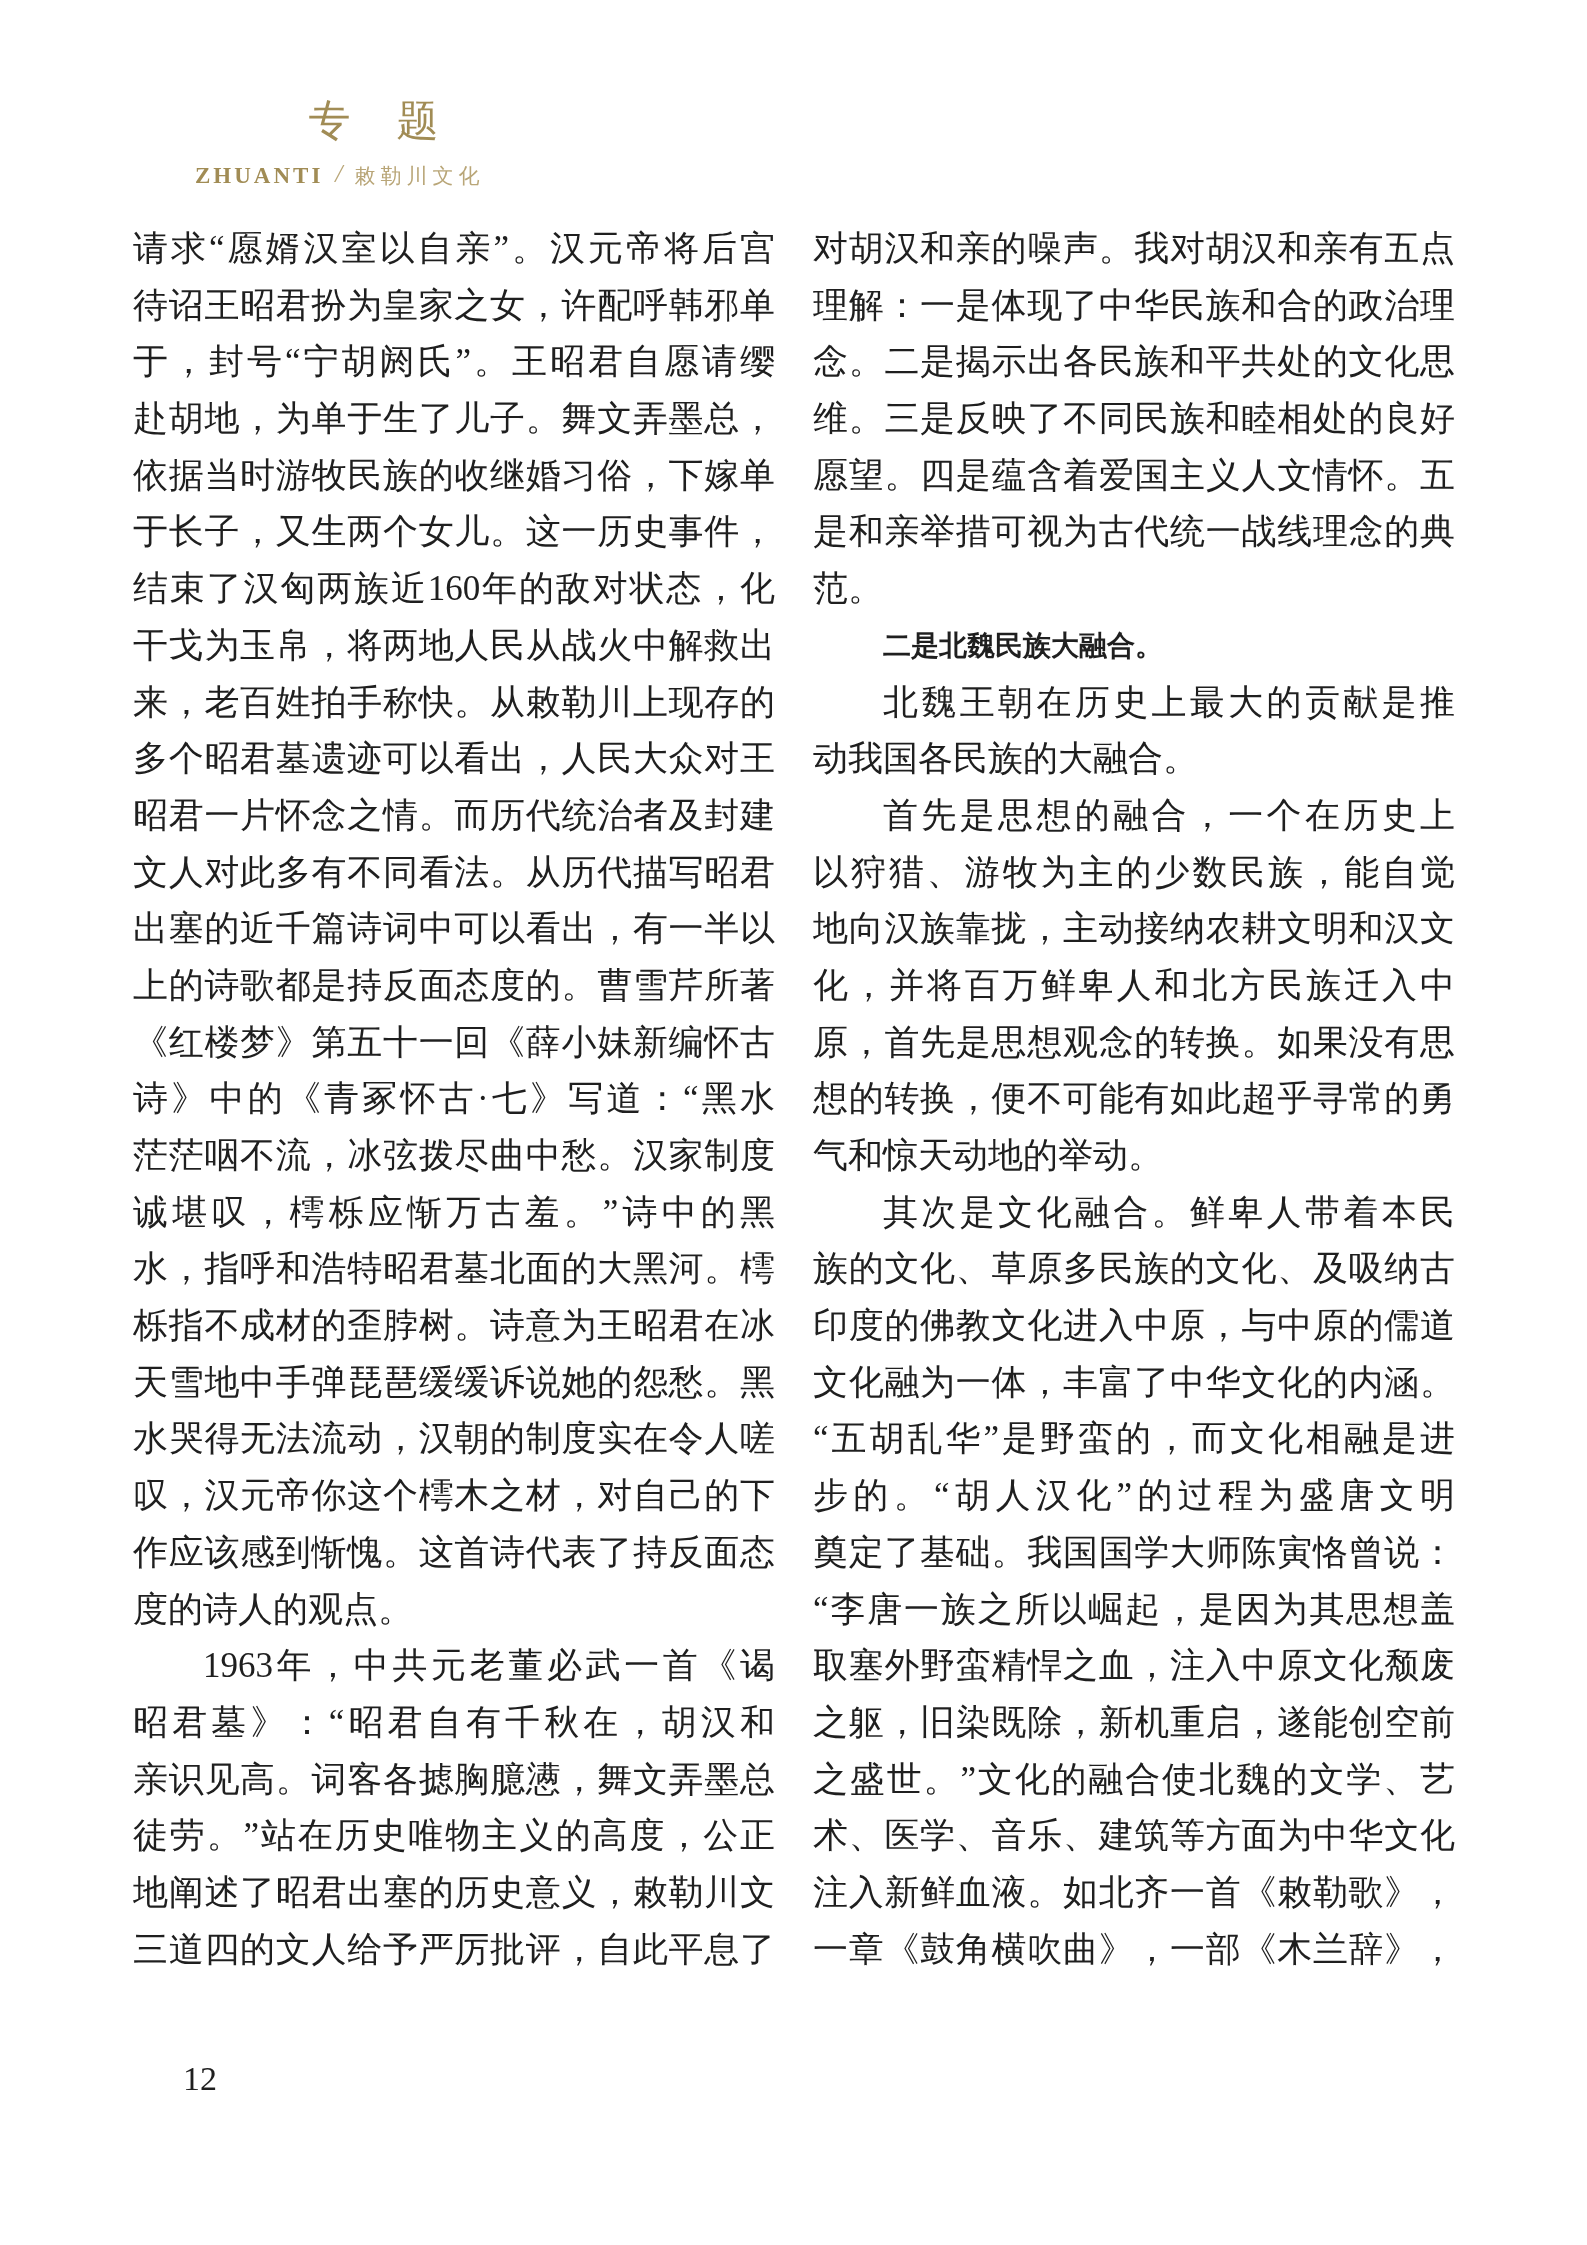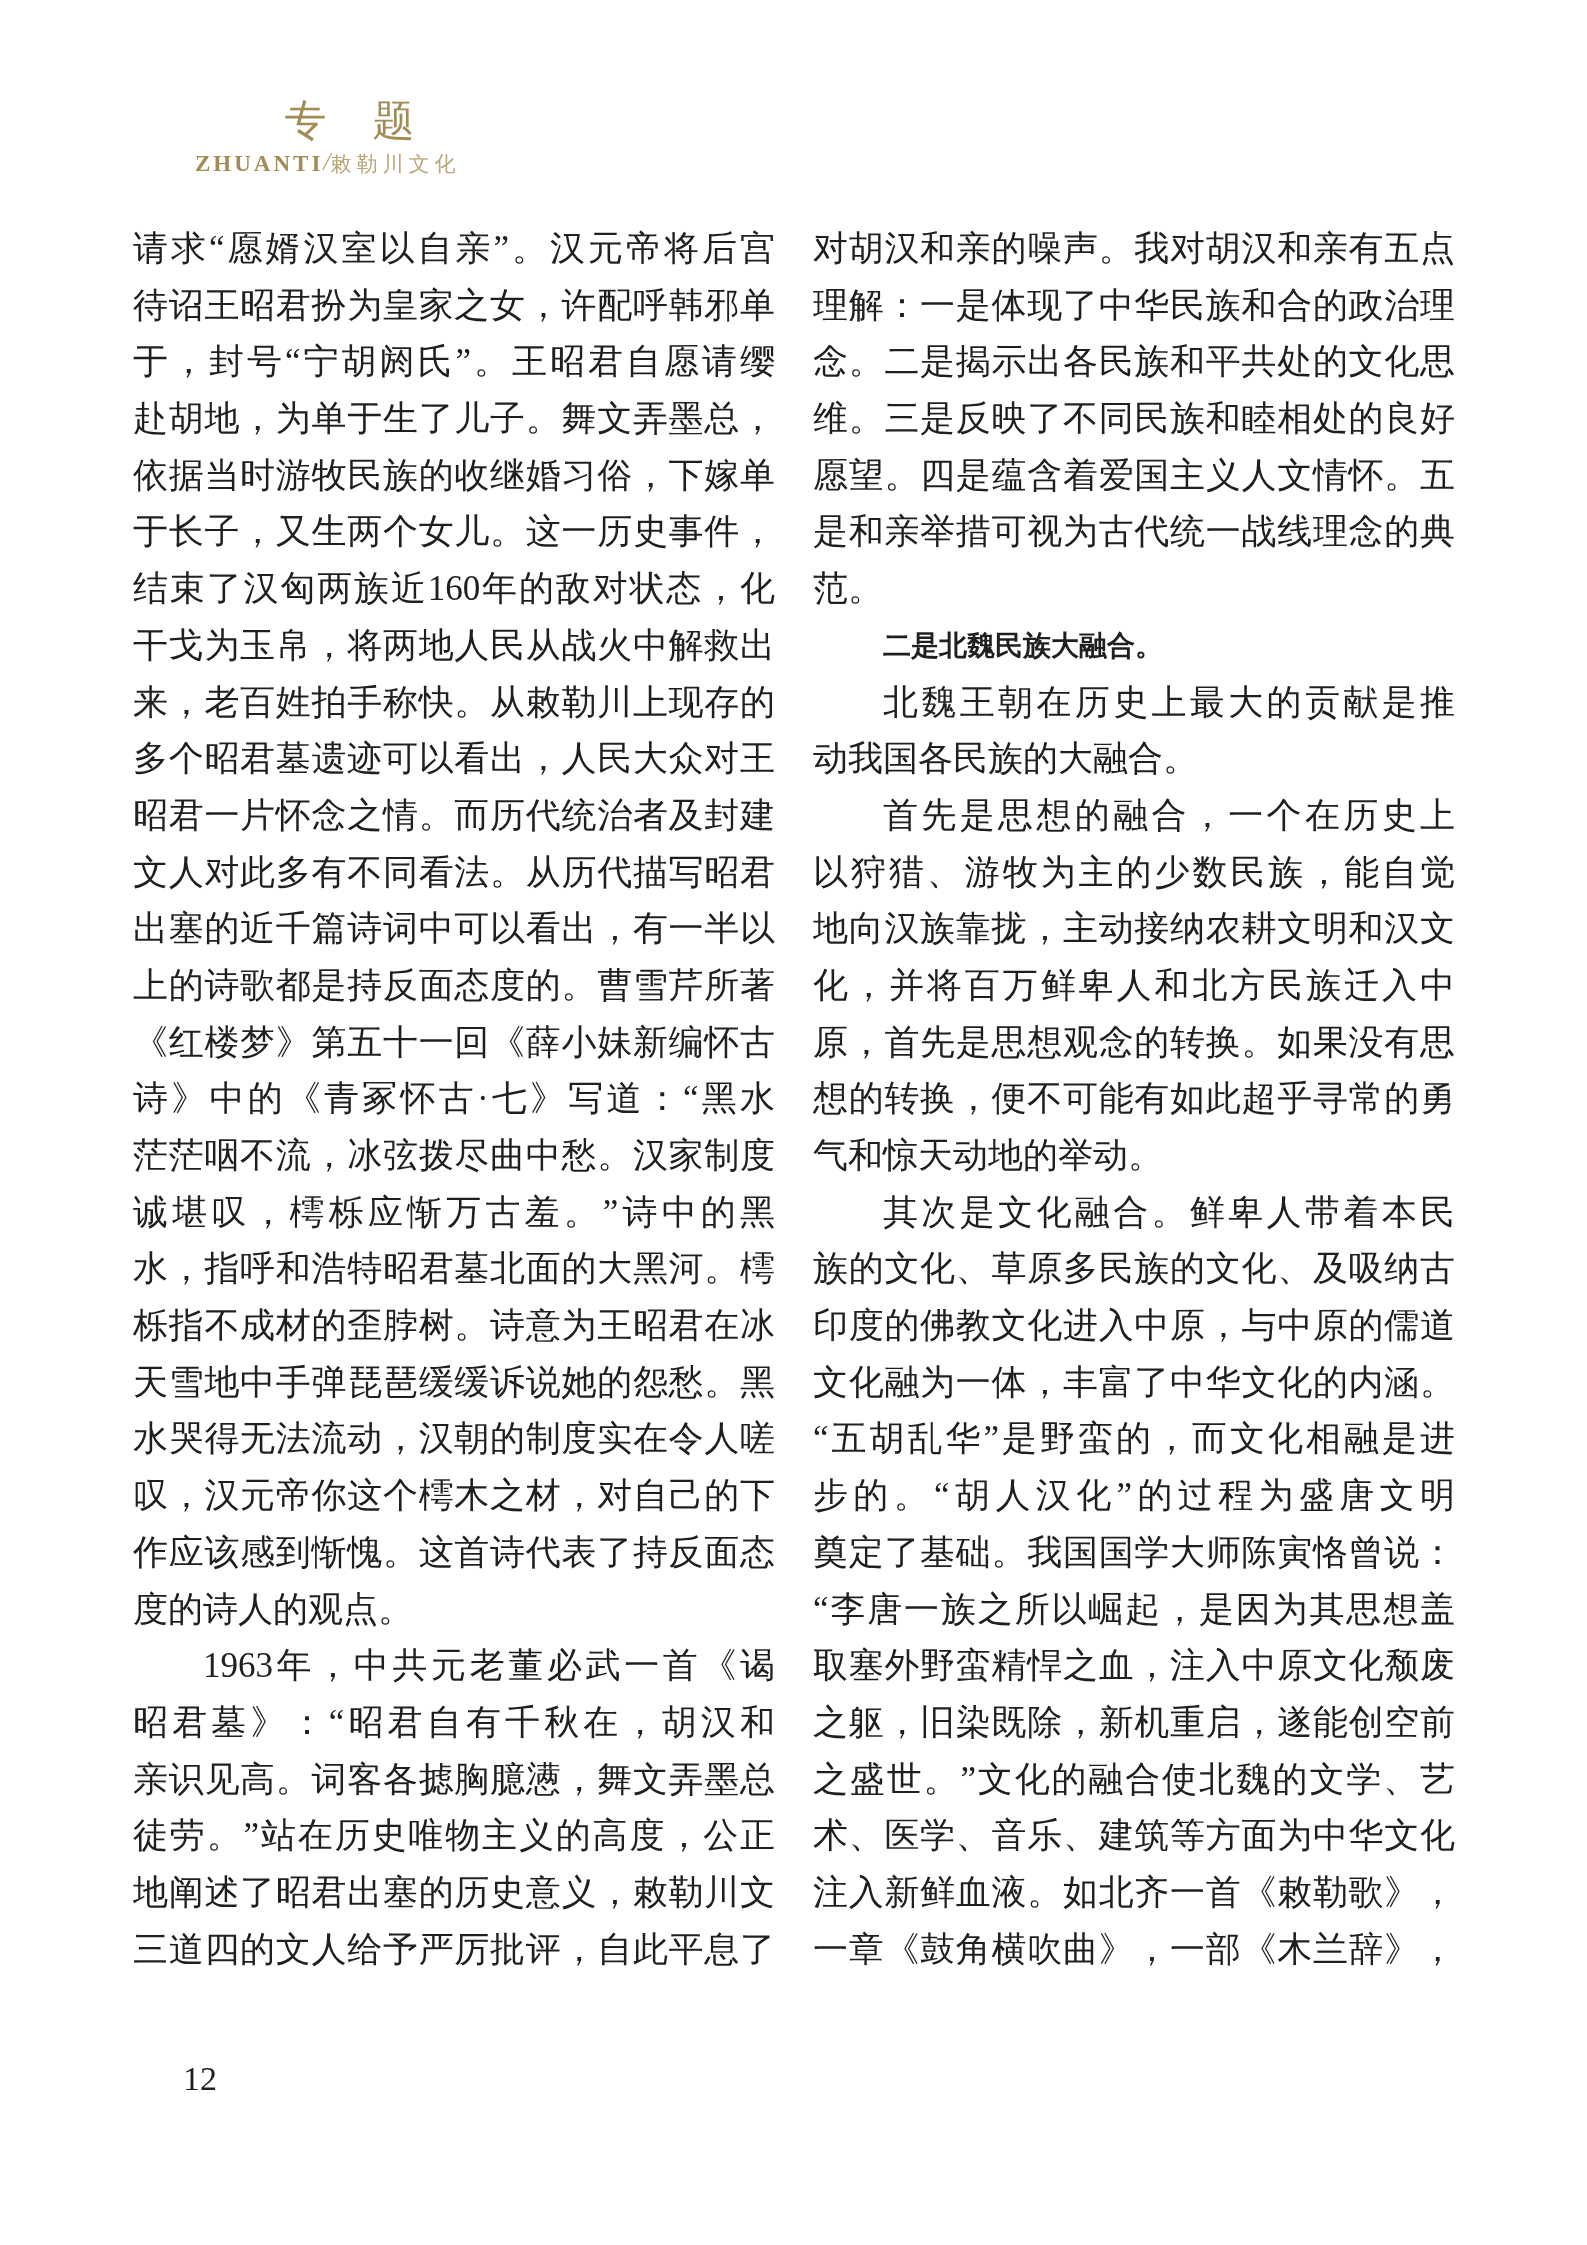--- a/index.html
+++ b/index.html
@@ -12,21 +12,21 @@
     overflow:hidden;
   }
   
   .header{position:absolute;left:195px;top:98px;}
   .header-title{
     font-size:42px;line-height:1.1;
     letter-spacing:46px;
     color:var(--accent,#a18c55);
     text-align:right;
   }
-  .header-sub{margin-top:4px;display:flex;align-items:baseline;gap:0;}
+  .header-sub{margin-top:16px;display:flex;align-items:baseline;gap:12px;}
   .header-sub .en{
     font-weight:bold;font-size:23px;letter-spacing:3px;
     color:var(--accent,#a18c55);
   }
   .header-sub .sep{
     font-size:26px;font-style:italic;
     color:var(--accent-light,#b9a678);
     transform:translateY(-1px);
   }
   .header-sub .cn{

